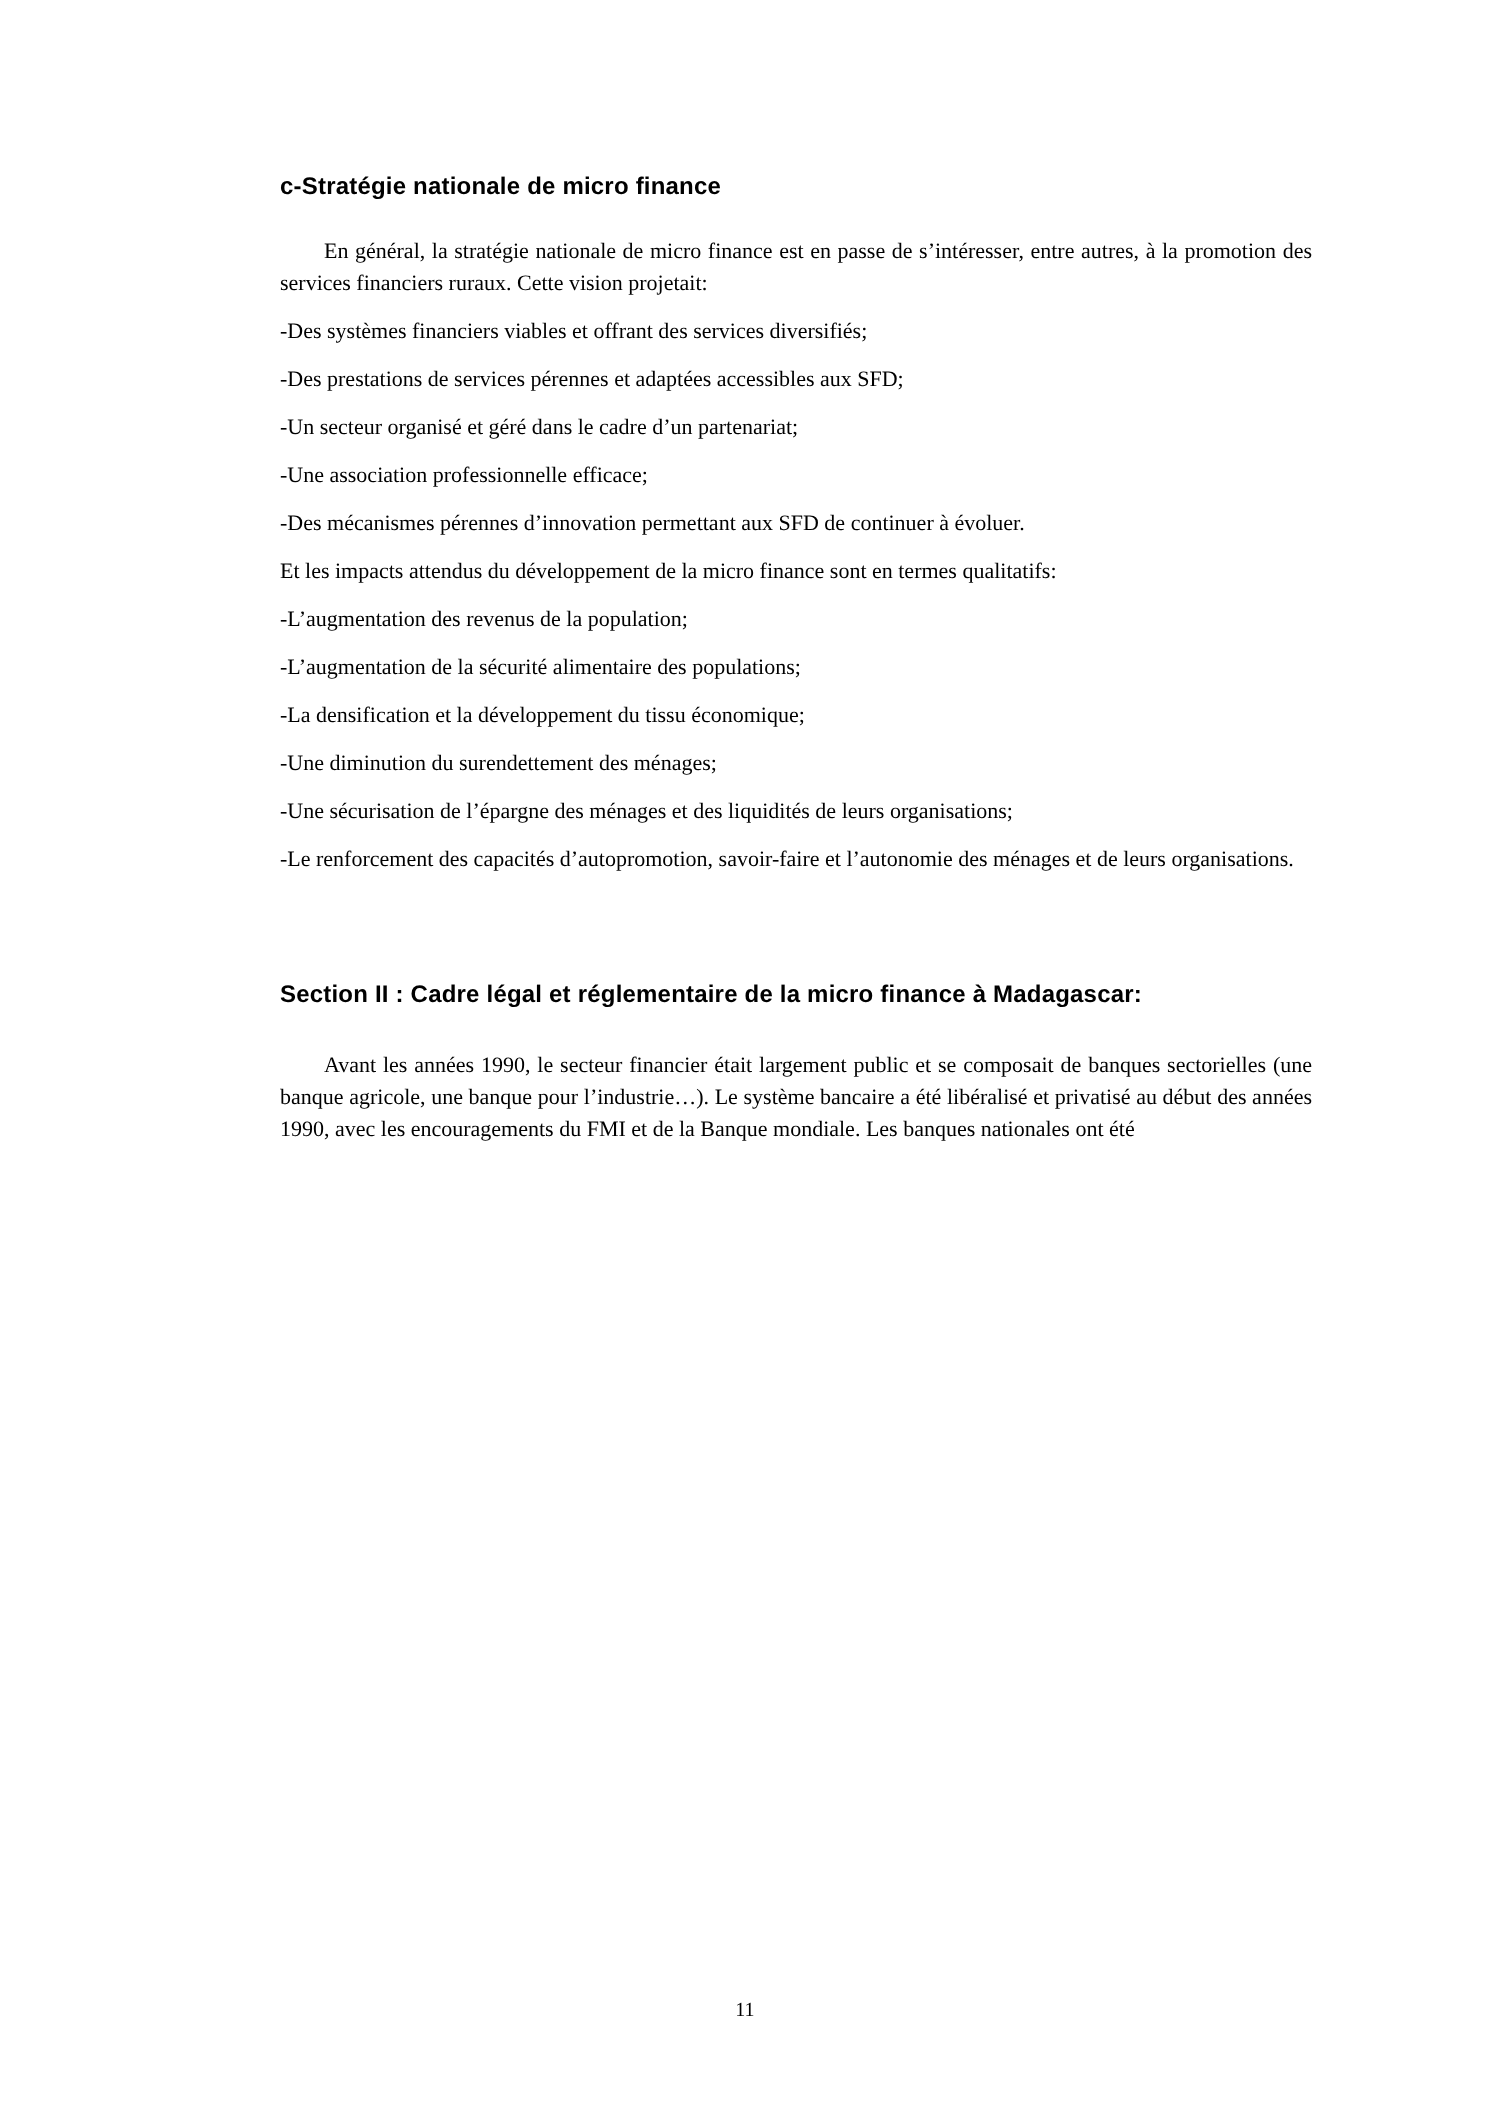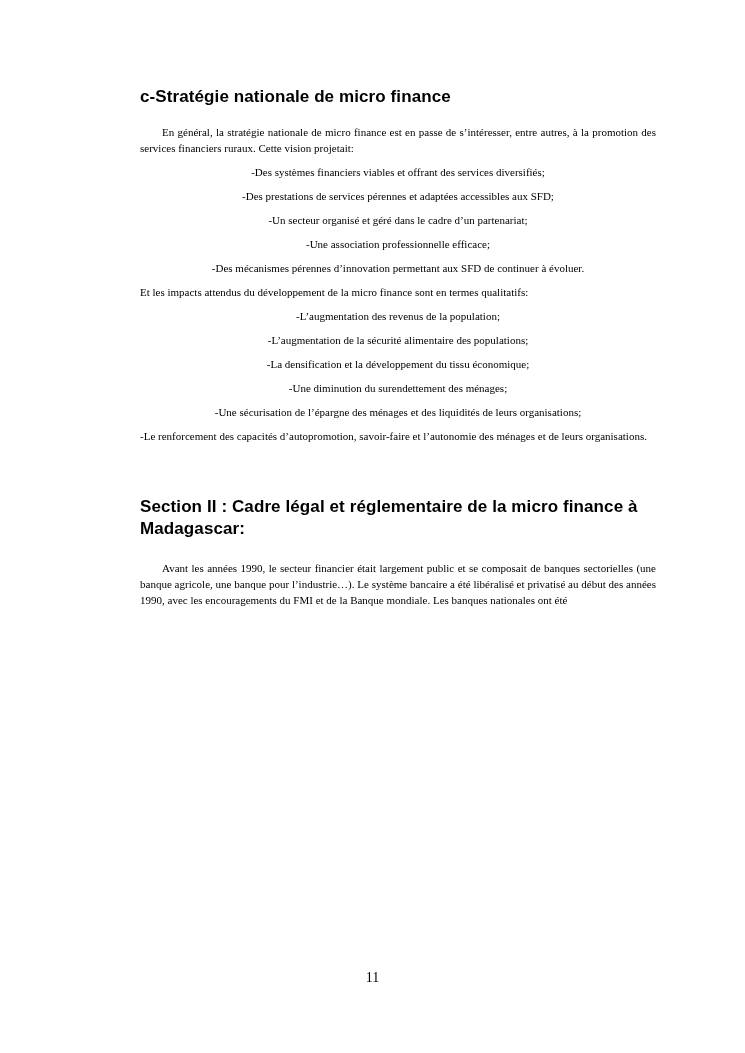--- a/index.html
+++ b/index.html
@@ -24,52 +24,52 @@
   }
   .content {
     position: absolute;
     left: 140px;
     top: 86px;
     width: 516px;
   }
   .heading {
     font-family: "Liberation Sans", sans-serif;
     font-weight: bold;
-    font-size: 17px;
+    font-size: 12px;
     line-height: 1.3;
     margin: 0 0 16px 0;
     letter-spacing: 0.1px;
   }
   .heading.section {
     margin-top: 0;
     margin-bottom: 20px;
   }
   .para {
     font-size: 11px;
     line-height: 16px;
     margin: 0 0 8px 0;
     text-align: justify;
   }
   .para.indent {
     text-indent: 22px;
   }
   .para.item {
     margin: 0 0 8px 0;
-    text-align: center;
+    text-align: left;
   }
   .gap-big {
     height: 44px;
   }
   .pagenum {
     position: absolute;
     left: 0;
-    top: 970px;
+    top: 1000px;
     width: 745px;
     text-align: center;
-    font-size: 14px;
+    font-size: 10px;
     font-family: "Liberation Serif", serif;
   }
 </style>
 </head>
 <body>
 
 <div class="page">
   <div class="content">
 
     <p class="heading">c-Stratégie nationale de micro finance</p>

